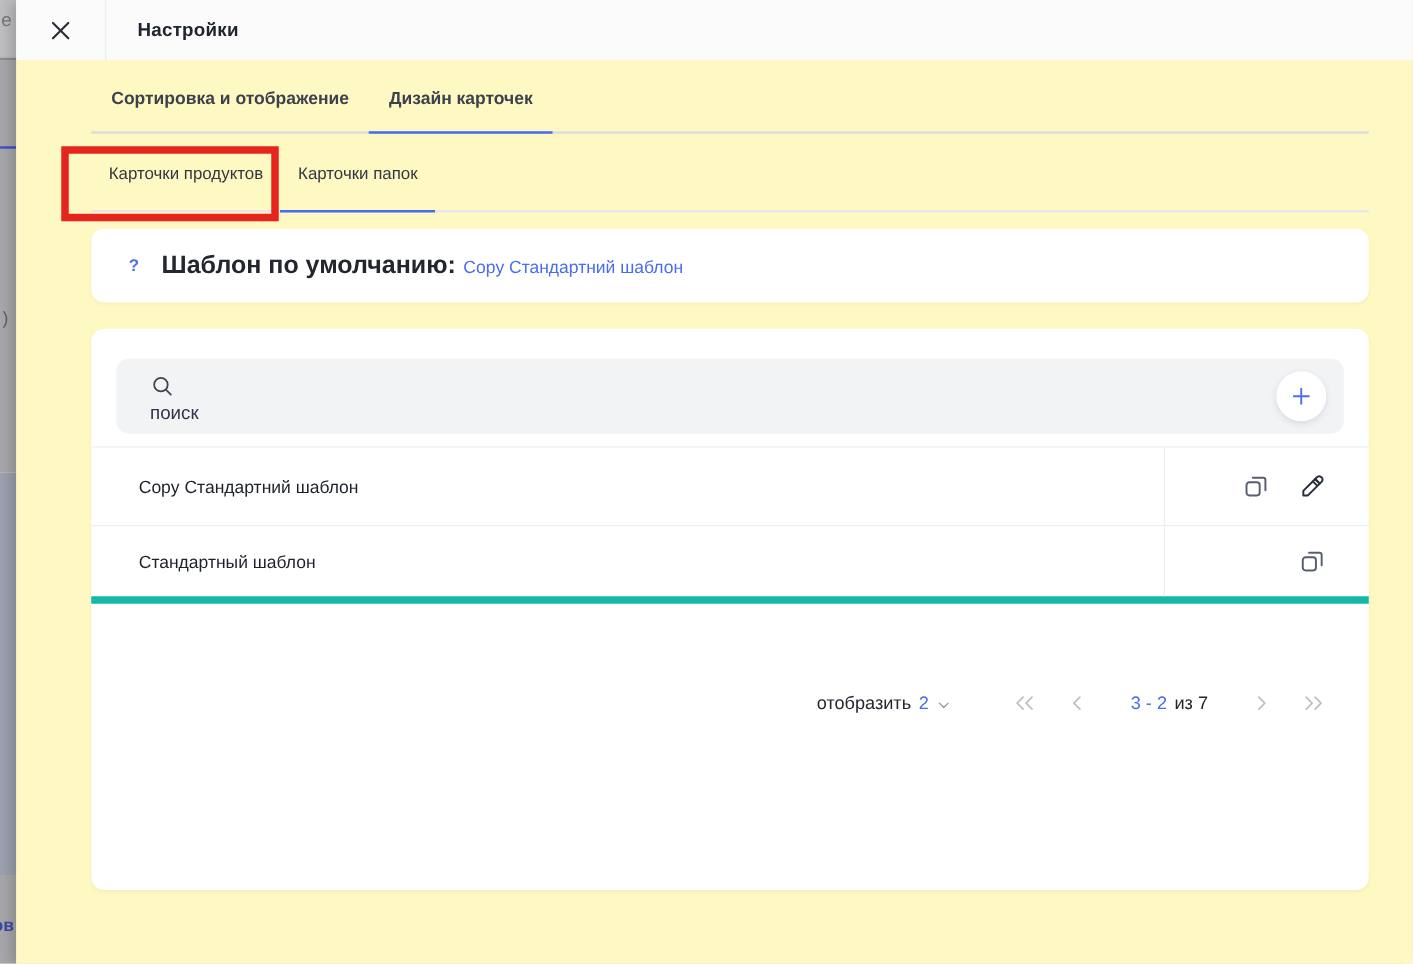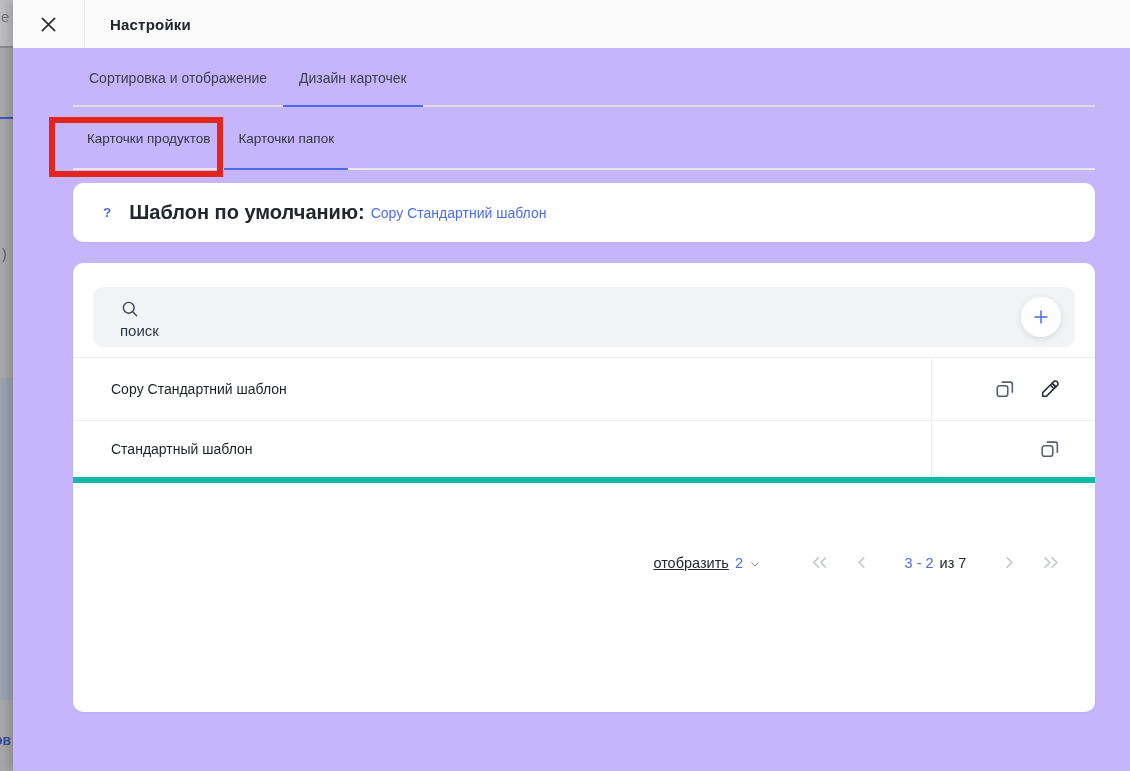--- a/index.html
+++ b/index.html
@@ -19,35 +19,35 @@
   .sliver .band-mid    { position:absolute; left:0; top:48px; width:13px; height:330px; background:#a8a8ab; }
   .sliver .band-blue   { position:absolute; left:0; top:117px; width:13px; height:2px; background:#4254c5; }
   .sliver .band-low    { position:absolute; left:0; top:378px; width:13px; height:322px; background:#9da2b0; }
   .sliver .band-bottom { position:absolute; left:0; top:700px; width:13px; height:71px; background:#a8a8ab; }
   .sliver .t-e    { position:absolute; left:1px; top:8px;  font-size:15px; color:#77777b; }
   .sliver .t-par  { position:absolute; left:2px; top:246px; font-size:14px; color:#5f5f63; }
   .sliver .t-ov   { position:absolute; left:-6px; top:732px; font-size:14px; font-weight:700; color:#3a4aa1; }
 
   
   .modal { position:absolute; left:13px; top:0; width:1117px; height:771px;
-           background:#c4b5fd; z-index:2; box-shadow:-4px 0 10px rgba(0,0,0,.18); }
+           background:#fef9c3; z-index:2; box-shadow:-4px 0 10px rgba(0,0,0,.18); }
 
   .topbar { position:absolute; left:0; top:0; width:100%; height:48px; background:#fbfbfc;
             display:flex; align-items:center; }
   .close-btn { width:72px; height:48px; display:flex; align-items:center; justify-content:center;
                cursor:pointer; border-right:1px solid #ececee; }
   .close-btn svg { width:21px; height:21px; stroke:#2c3038; stroke-width:2; }
   .topbar-title { margin-left:25px; font-size:15px; font-weight:700; color:#20242e; letter-spacing:.2px; }
 
   
   .tabs-row { position:absolute; left:60px; right:35px; top:48px; height:59px;
               display:flex; align-items:flex-end; border-bottom:2px solid #dcdbde; }
   .tab { height:100%; display:flex; align-items:center; justify-content:center;
          padding:0 16px; font-size:14px; color:#3c414d; cursor:pointer; margin-bottom:-2px;
-         border-bottom:2px solid transparent; white-space:nowrap; }
+         border-bottom:2px solid transparent; white-space:nowrap;font-weight:bold; }
   .tab.active { border-bottom-color:#4a6cf0; }
 
   
   .subtabs-row { position:absolute; left:60px; right:35px; top:107px; height:63px;
                  display:flex; align-items:flex-end; border-bottom:2px solid #e7e7ea; }
   .subtab { height:100%; display:flex; align-items:center; justify-content:center;
             padding:0 14px; font-size:13.5px; color:#33383f; cursor:pointer; margin-bottom:-2px;
             border-bottom:2px solid transparent; white-space:nowrap; }
   .subtab.active { border-bottom-color:#4a6cf0; }
 
@@ -87,21 +87,21 @@
   .icon-btn { background:none; border:none; cursor:pointer; width:24px; height:24px;
               display:flex; align-items:center; justify-content:center; padding:0; }
   .icon-btn svg { width:22px; height:22px; fill:none; }
   .icon-copy svg { stroke:#565e6e; stroke-width:1.7; }
   .icon-edit svg { stroke:#272d3b; stroke-width:1.7; }
 
   
   .pagination { position:absolute; right:33px; top:290px; display:flex; align-items:center;
                 font-size:14.5px; color:#23262e; }
   .page-size { display:flex; align-items:center; cursor:pointer; }
-  .page-size .ps-label { color:#23262e;text-decoration:underline; }
+  .page-size .ps-label { color:#23262e; }
   .page-size .ps-value { color:#4a6cf0; margin-left:6px; }
   .page-size svg { width:12px; height:12px; stroke:#8f959e; stroke-width:2; fill:none; margin-left:6px; margin-top:2px; }
   .pager { display:flex; align-items:center; margin-left:48px; }
   .pg-btn { background:none; border:none; cursor:default; display:flex; align-items:center; padding:0; }
   .pg-btn svg { height:19px; stroke:#bcc1c9; stroke-width:1.8; fill:none; }
   .pg-first { margin-right:22px; }
   .pg-prev  { margin-right:34px; }
   .pg-next  { margin-left:34px; }
   .pg-last  { margin-left:22px; }
   .pg-range { color:#4a6cf0; }

